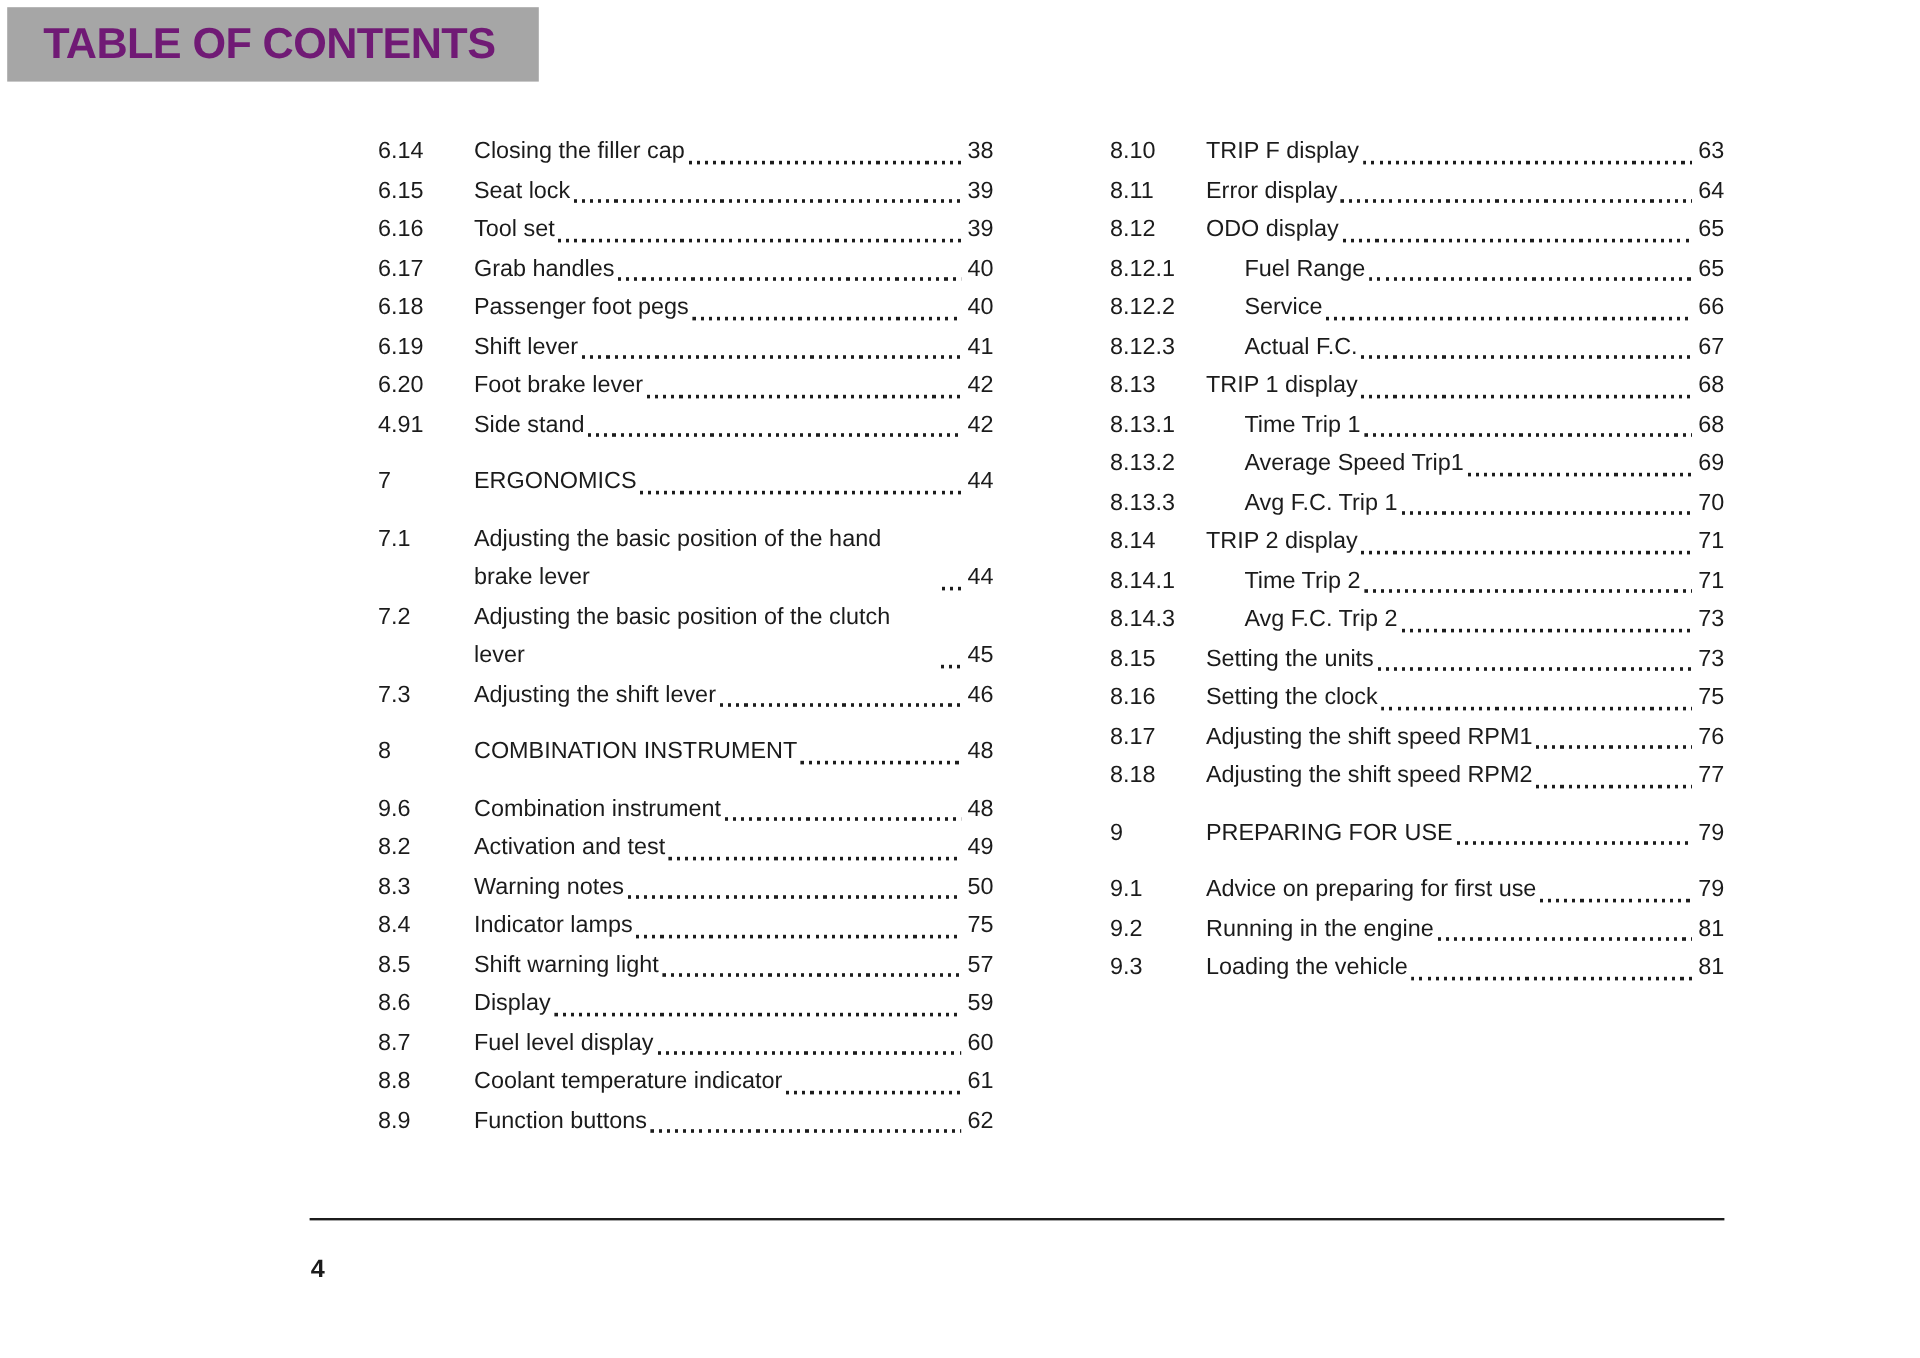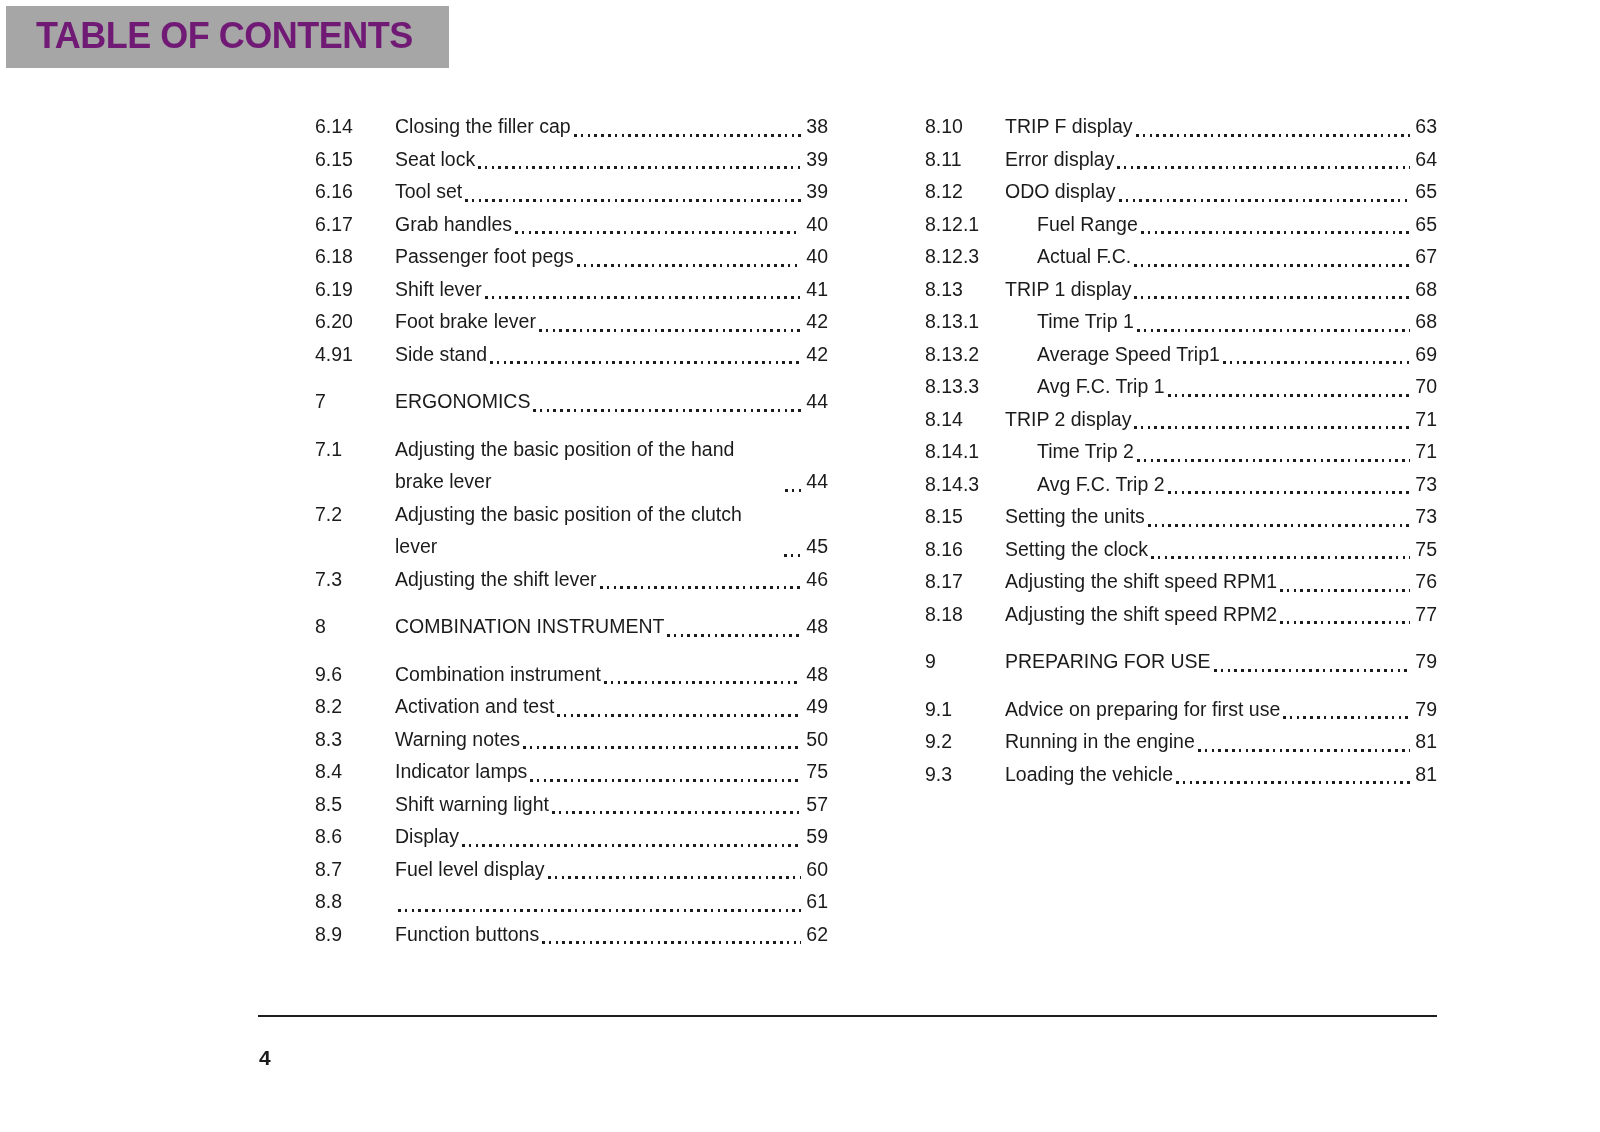--- a/index.html
+++ b/index.html
@@ -234,20 +234,21 @@
     <span class="toc-page">59</span>
   </div>
         <div class="toc-row l2">
     <span class="toc-num">8.7</span>
     <span class="toc-title">Fuel level display</span>
     <span class="toc-dots"></span>
     <span class="toc-page">60</span>
   </div>
         <div class="toc-row l2">
     <span class="toc-num">8.8</span>
+    <span class="toc-title">Coolant temperature indicator</span>
     <span class="toc-dots"></span>
     <span class="toc-page">61</span>
   </div>
         <div class="toc-row l2">
     <span class="toc-num">8.9</span>
     <span class="toc-title">Function buttons</span>
     <span class="toc-dots"></span>
     <span class="toc-page">62</span>
   </div>
       </div>
@@ -268,20 +269,26 @@
     <span class="toc-num">8.12</span>
     <span class="toc-title">ODO display</span>
     <span class="toc-dots"></span>
     <span class="toc-page">65</span>
   </div>
         <div class="toc-row l3">
     <span class="toc-num">8.12.1</span>
     <span class="toc-title">Fuel Range</span>
     <span class="toc-dots"></span>
     <span class="toc-page">65</span>
+  </div>
+        <div class="toc-row l3">
+    <span class="toc-num">8.12.2</span>
+    <span class="toc-title">Service</span>
+    <span class="toc-dots"></span>
+    <span class="toc-page">66</span>
   </div>
         <div class="toc-row l3">
     <span class="toc-num">8.12.3</span>
     <span class="toc-title">Actual F.C.</span>
     <span class="toc-dots"></span>
     <span class="toc-page">67</span>
   </div>
         <div class="toc-row l2">
     <span class="toc-num">8.13</span>
     <span class="toc-title">TRIP 1 display</span>

